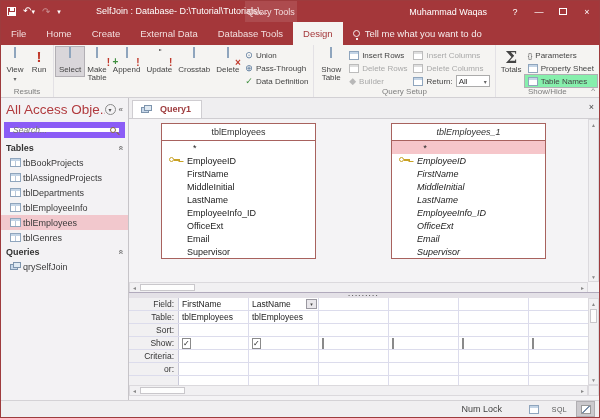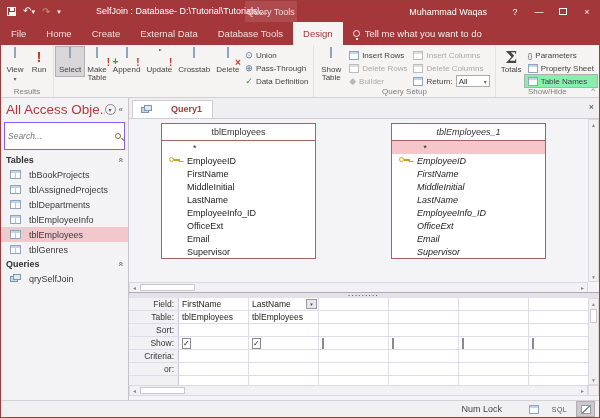--- a/index.html
+++ b/index.html
@@ -61,41 +61,41 @@
   .combo { display:inline-flex; align-items:center; justify-content:space-between; width:34px; height:12px; border:1px solid #ababab; background:#fff; font-size:8px; padding:0 2px; color:#333; }
   .combo .ca { font-size:6px; color:#666; }
   .sigma { font-size:17px; line-height:16px; color:#444; font-weight:bold; font-family:"DejaVu Serif", serif; }
   .rib-collapse { position:absolute; right:4px; bottom:2px; font-size:8px; color:#777; }
   
   .nav { position:absolute; left:0; top:97px; width:128px; bottom:17px; background:#f3f2f4; border-right:1px solid #c6c4c8; overflow:hidden; }
   .nav-title { height:23px; display:flex; align-items:center; padding:0 5px; color:#b13a3e; font-size:13.5px; }
   .nav-title .t { flex:1; white-space:nowrap; overflow:hidden; }
   .nav-title .mini { font-size:8px; color:#555; margin-left:3px; }
   .circ { width:11px; height:11px; border:1px solid #8a8a8a; border-radius:50%; font-size:6px; color:#555; display:flex; align-items:center; justify-content:center; }
-  .search { margin:1px 3px 3px 3px; height:28px; border:1px solid #8b5cf6; background:#fff; display:flex; align-items:center; padding:0 3px; }
+  .search { margin:1px 3px 3px 3px; height:16px; border:6px solid #8b5cf6; background:#fff; display:flex; align-items:center; padding:0 3px; }
   .search input { flex:1; border:none; outline:none; font-size:8.5px; font-family:"Liberation Sans",sans-serif; width:90px; background:rgba(0,0,0,0); }
   .search input::placeholder { font-style:italic; color:#777; }
   .mag { width:6px; height:6px; border:1px solid #8a6d3b; border-radius:50%; position:relative; }
   .mag:after { content:""; position:absolute; left:5px; top:5px; width:4px; height:1px; background:#8a6d3b; transform:rotate(45deg); }
   .sect { display:flex; align-items:center; padding:2px 5px; font-weight:bold; font-size:9px; color:#333; }
   .sect .t { flex:1; }
   .chevup { font-size:9px; color:#777; display:inline-block; transform:rotate(90deg); }
-  .nitem { display:flex; align-items:center; gap:8px; height:15px; padding-left:9px; font-size:9px; color:#3a3a3a; white-space:nowrap; }
+  .nitem { display:flex; align-items:center; gap:2px; height:15px; padding-left:9px; font-size:9px; color:#3a3a3a; white-space:nowrap; }
   .nitem.sel { background:#f2c8cd; }
   .nicon { width:11px; height:9px; border:1px solid #8fa5bd; background:#fff; flex:0 0 auto;
       background-image:linear-gradient(#c3d4e6 0 2px, rgba(0,0,0,0) 2px),
       linear-gradient(90deg, rgba(0,0,0,0) 0 4px, #b9c7d9 4px 5px, rgba(0,0,0,0) 5px); }
   .qicon { position:relative; width:11px; height:9px; flex:0 0 auto; }
   .qicon i { position:absolute; width:8px; height:6px; border:1px solid #7d94ad; background:#dfe9f2; display:block; }
   .qicon i:first-child { left:0; top:2px; background:#c8d8ea; }
   .qicon i:last-child { left:3px; top:0; }
   
   .doc { position:absolute; left:128px; top:97px; right:0; bottom:17px; background:#f4f3f5; }
   .doctabs { position:absolute; left:0; top:0; right:0; height:21px; background:#efeef0; border-bottom:1px solid #cfcdd1; }
-  .doctab { position:absolute; left:3px; bottom:0; display:flex; align-items:center; gap:19px; background:#fff; border:1px solid #cfcdd1; border-bottom:none; padding:3px 10px 4px 8px; font-size:9px; font-weight:bold; color:#9e3b3d; }
+  .doctab { position:absolute; left:3px; bottom:0; display:flex; align-items:center; gap:8px; background:#fff; border:1px solid #cfcdd1; border-bottom:none; padding:3px 10px 4px 8px; font-size:9px; font-weight:bold; color:#9e3b3d; }
   .doc-close { position:absolute; right:5px; top:4px; font-size:9px; color:#444; }
   .toppane { position:absolute; left:0; top:21px; right:11px; height:163px; background:#f4f3f5; }
   .flist { position:absolute; top:4px; width:155px; background:#fff; border:1px solid #a8625e; }
   .fl-1 { left:32px; } .fl-2 { left:262px;font-style:italic; }
   .flist-title { height:17px; border-bottom:1px solid #a8625e; display:flex; align-items:center; justify-content:center; font-size:9px; color:#333; }
   .frow { height:13px; display:flex; align-items:center; padding-left:25px; font-size:9px; color:#222; position:relative; white-space:nowrap; }
   .frow.starrow { padding-left:31px; }
   .fl-2 .frow.starrow { background:#f6c6ca; }
   .keyic { position:absolute; left:7px; top:3px; width:5px; height:5px; border:1.5px solid #c9a227; border-radius:50%; }
   .keyic:after { content:""; position:absolute; left:4px; top:1px; width:6px; height:1.5px; background:#c9a227; box-shadow:4px 1.5px 0 -0.5px #c9a227; }

